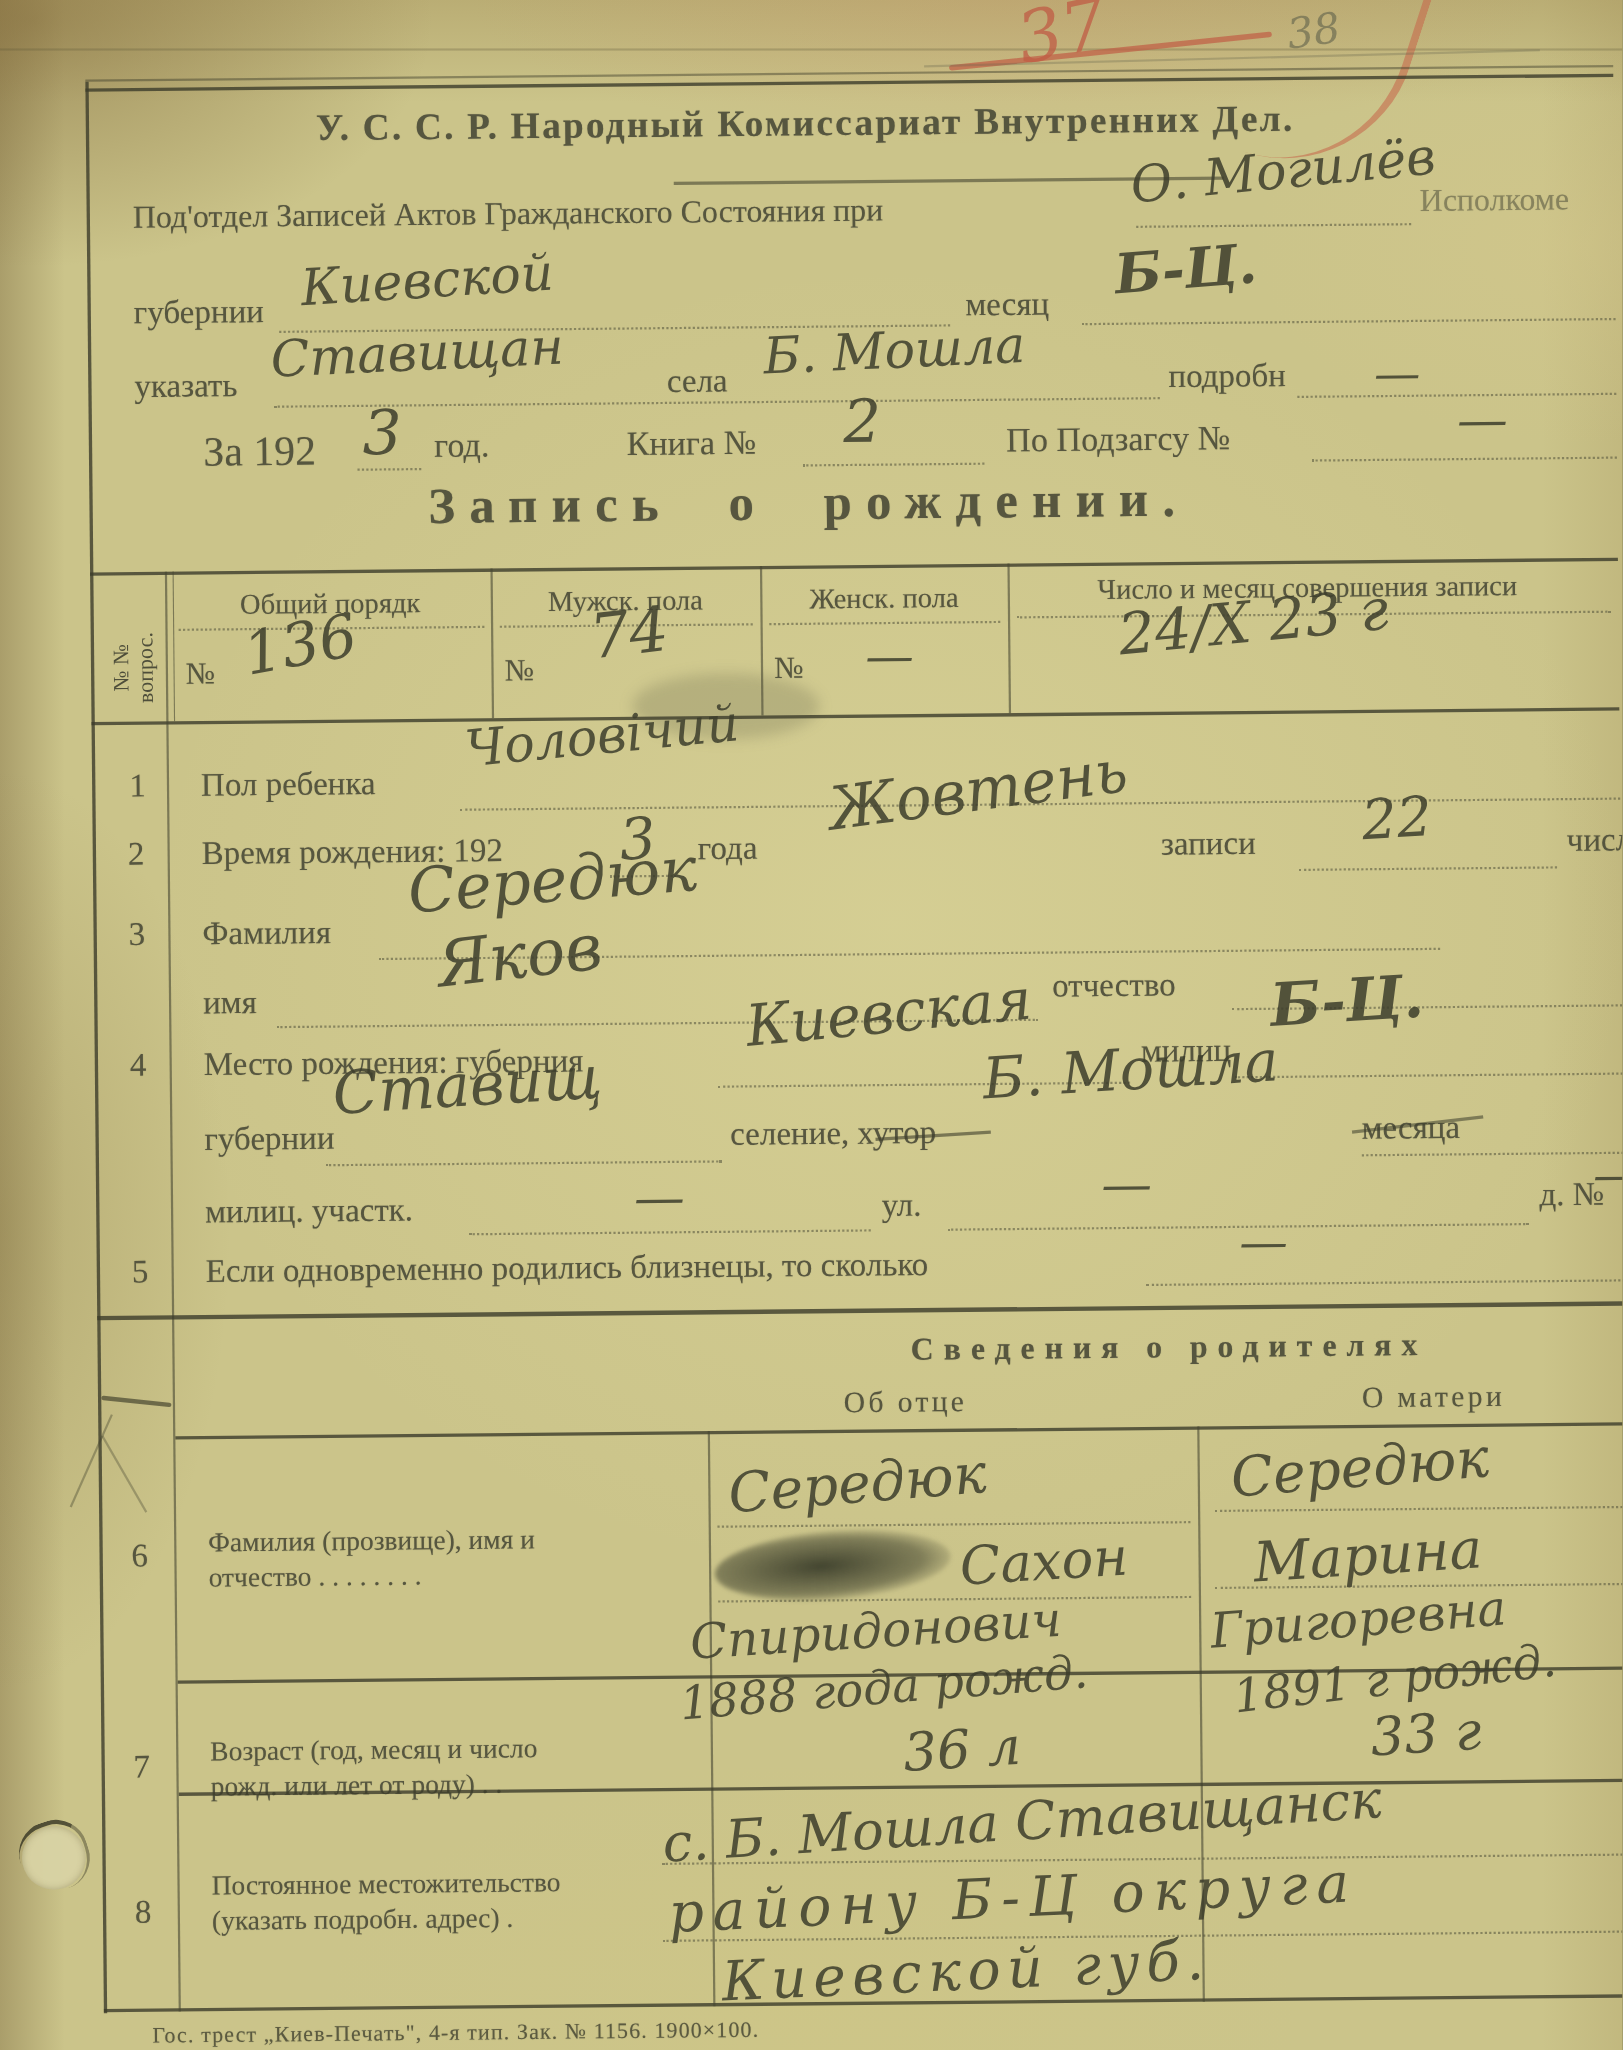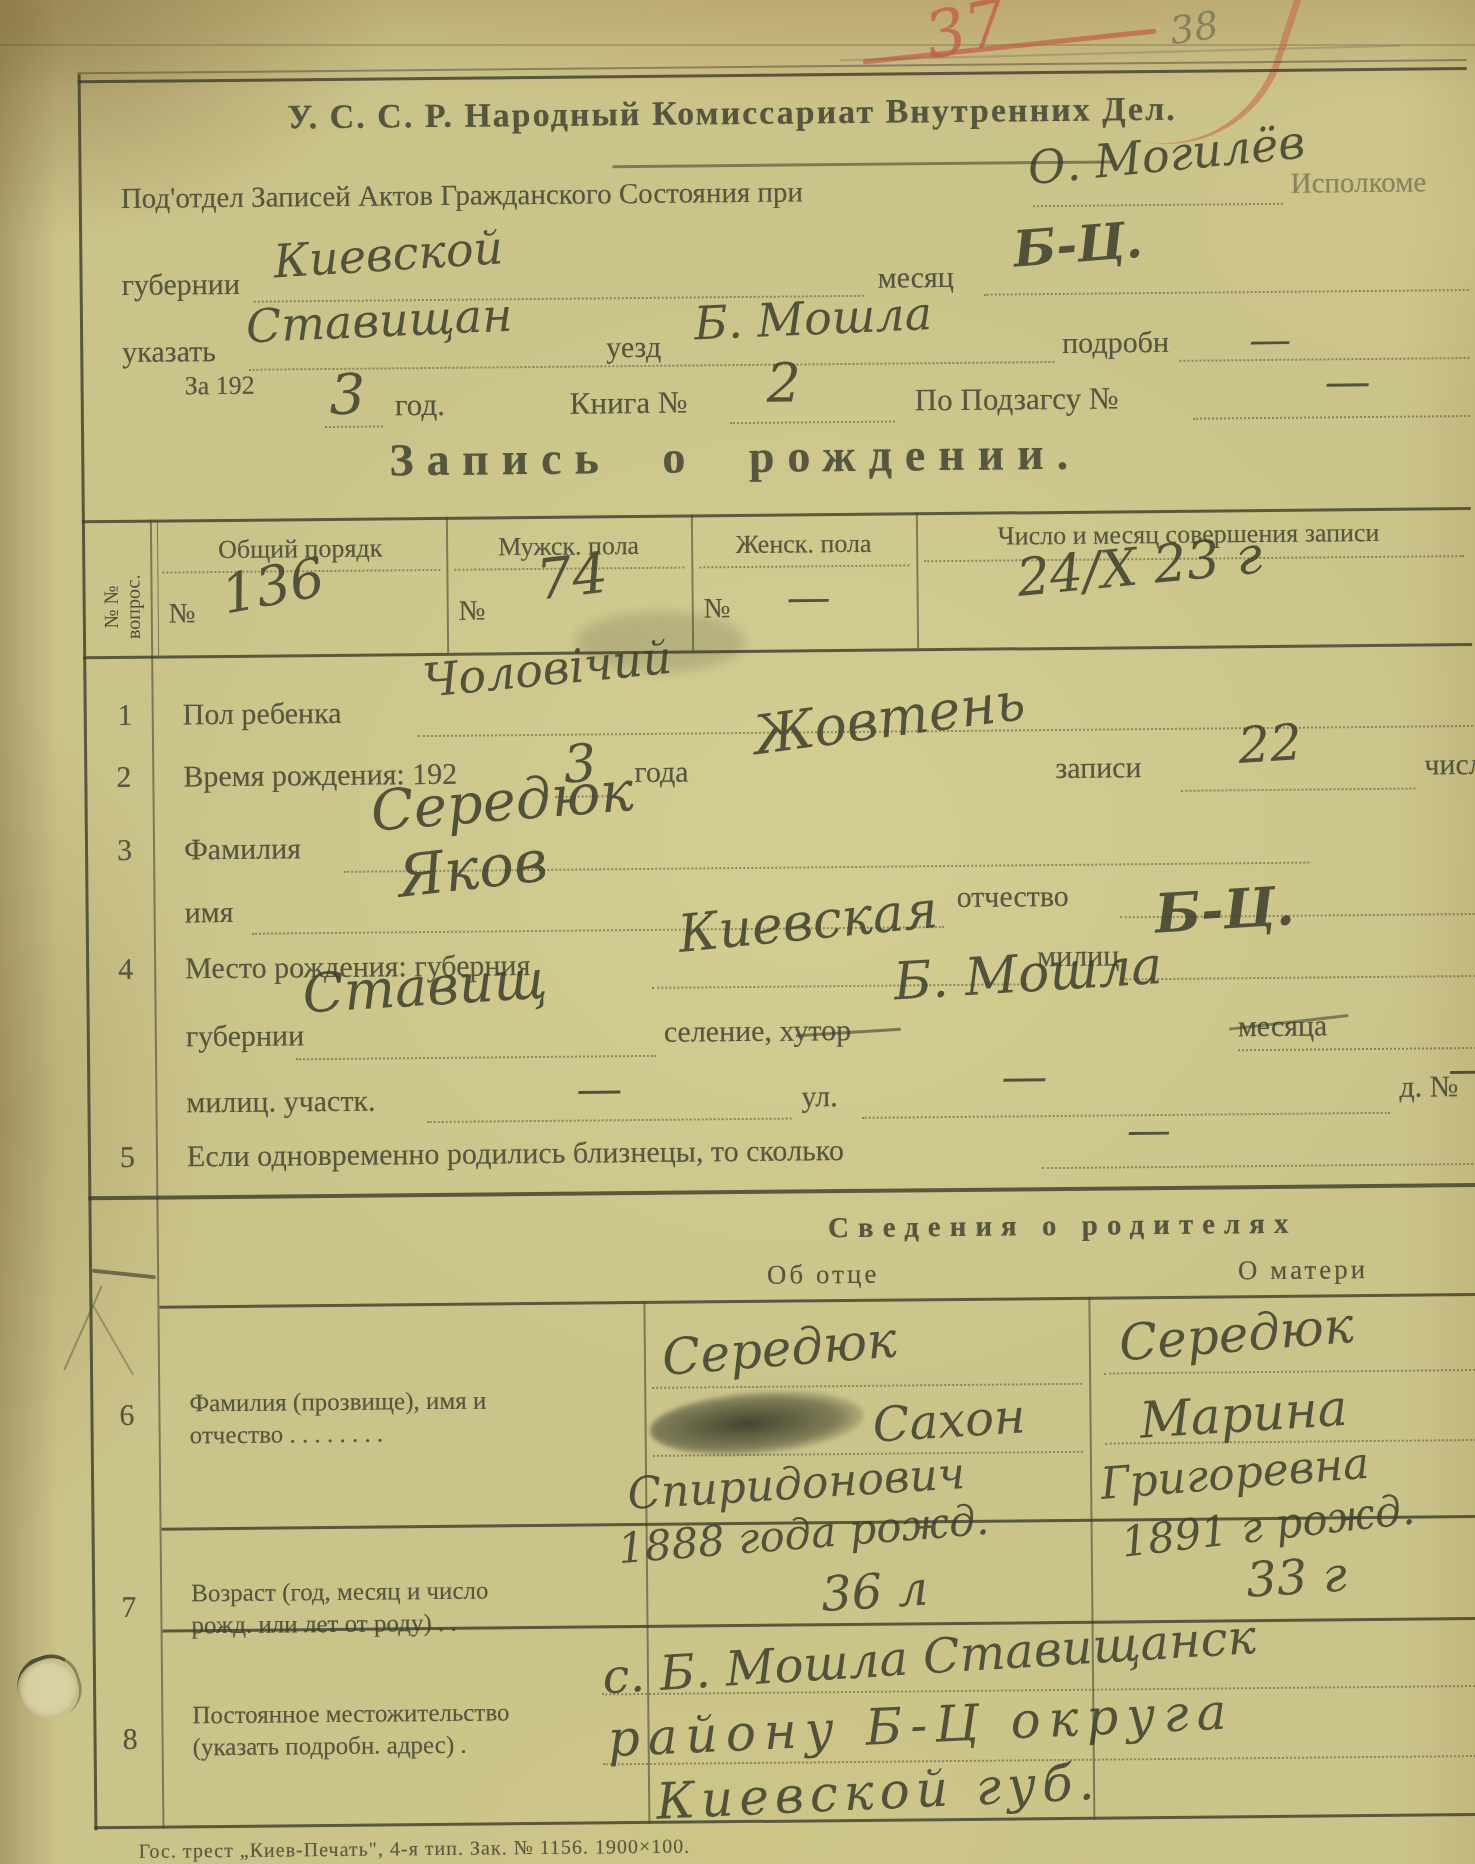--- a/index.html
+++ b/index.html
@@ -69,27 +69,27 @@
     <div class="pr" style="left:128px;top:268px;font-size:30px;">губернии</div>
     <div class="dl" style="left:260px;top:302px;width:610px;"></div>
     <div class="hw" style="left:280px;top:230px;font-size:46px;transform:rotate(-3deg);">Киевской</div>
     <div class="pr" style="left:884px;top:268px;font-size:30px;">месяц</div>
     <div class="dl" style="left:990px;top:302px;width:485px;"></div>
     <div class="hw" style="left:1020px;top:224px;font-size:50px;font-weight:bold;transform:rotate(-4deg);">Б-Ц.</div>
 
     <div class="pr" style="left:128px;top:335px;font-size:30px;">указать</div>
     <div class="hw" style="left:252px;top:296px;font-size:46px;transform:rotate(-2deg);">Ставищан</div>
     <div class="dl" style="left:255px;top:370px;width:805px;"></div>
-    <div class="pr" style="left:612px;top:335px;font-size:30px;">уезд</div>
+    <div class="pr" style="left:612px;top:335px;font-size:30px;">села</div>
     <div class="hw" style="left:700px;top:298px;font-size:46px;transform:rotate(-2deg);">Б. Мошла</div>
     <div class="pr" style="left:1068px;top:335px;font-size:30px;">подробн</div>
     <div class="dl" style="left:1185px;top:370px;width:290px;"></div>
     <div class="hw" style="left:1255px;top:326px;font-size:42px;">—</div>
 
-    <div class="pr" style="left:190px;top:372px;font-size:26px;">За 192</div>
+    <div class="pr" style="left:190px;top:390px;font-size:38px;">За 192</div>
     <div class="hw" style="left:335px;top:364px;font-size:56px;">3</div>
     <div class="dl" style="left:330px;top:428px;width:58px;"></div>
     <div class="pr" style="left:400px;top:390px;font-size:31px;">год.</div>
     <div class="pr" style="left:575px;top:390px;font-size:31px;">Книга №</div>
     <div class="dl" style="left:735px;top:428px;width:165px;"></div>
     <div class="hw" style="left:772px;top:358px;font-size:54px;">2</div>
     <div class="pr" style="left:920px;top:390px;font-size:31px;">По Подзагсу №</div>
     <div class="dl" style="left:1198px;top:428px;width:277px;"></div>
     <div class="hw" style="left:1330px;top:366px;font-size:46px;">—</div>
 

